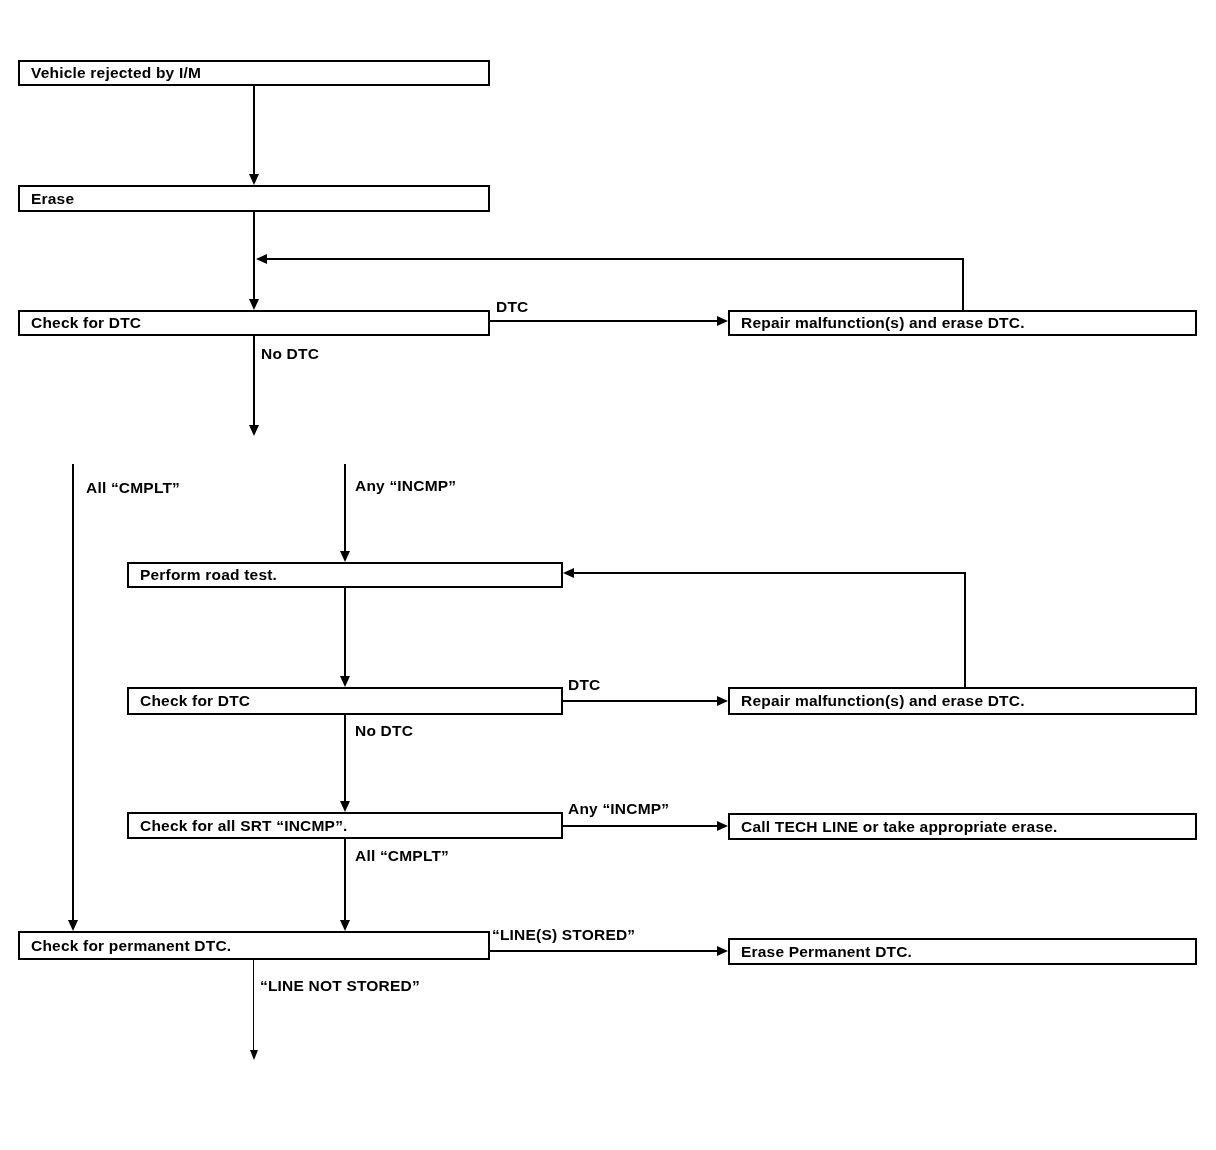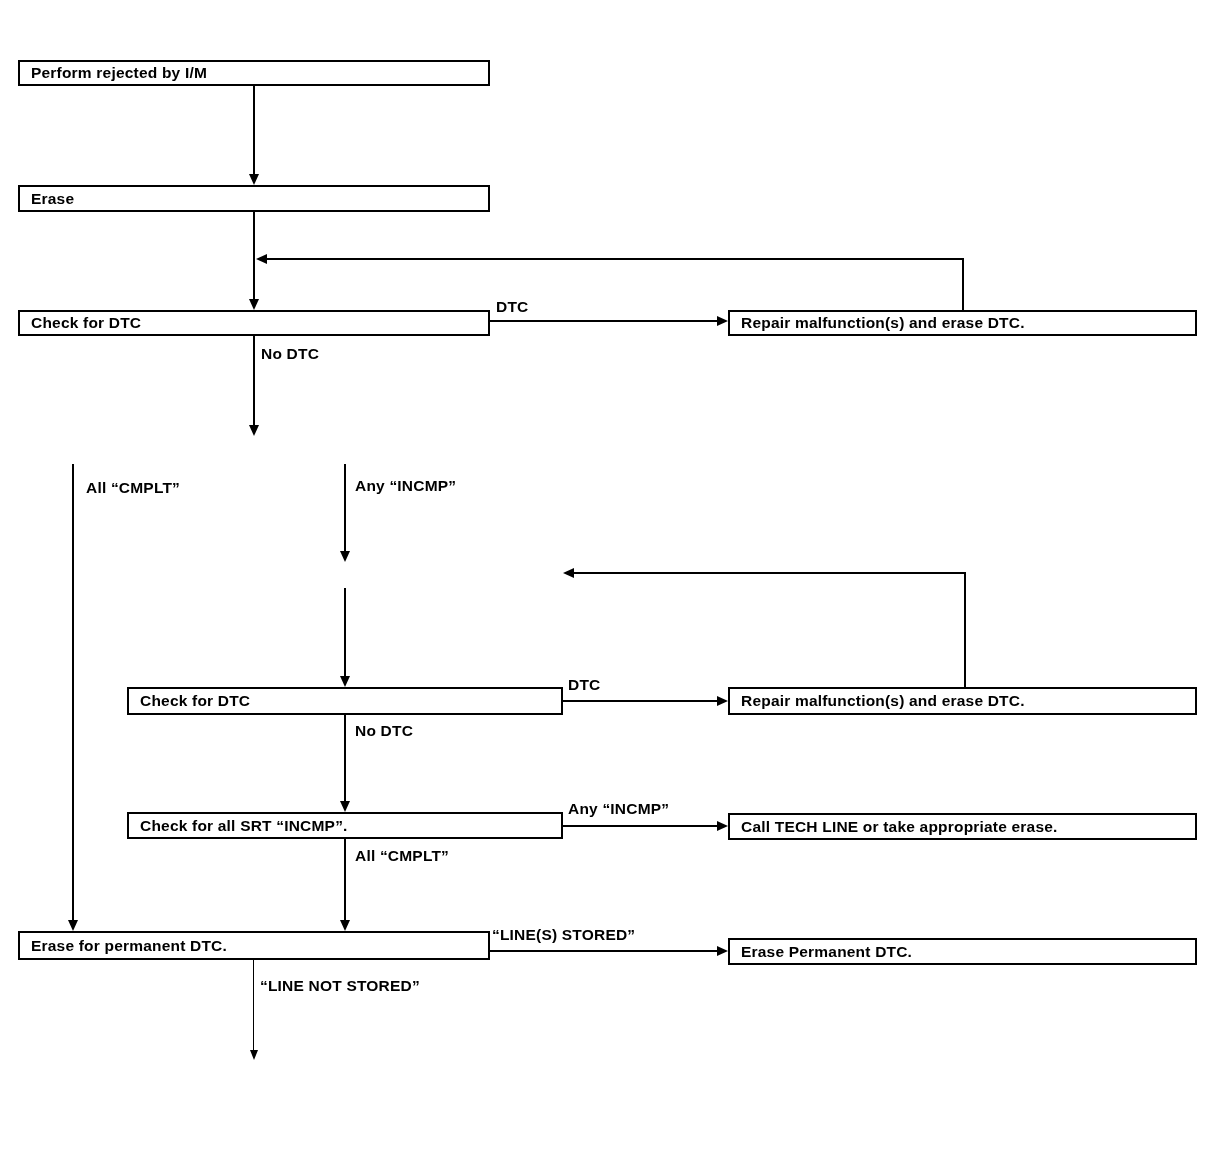--- a/index.html
+++ b/index.html
@@ -38,55 +38,58 @@
   .arr.down-sm { border-left: 4px solid transparent; border-right: 4px solid transparent; border-top: 10px solid #000000; }
   .arr.left  { border-top: 5px solid transparent; border-bottom: 5px solid transparent; border-right: 11px solid #000000; }
   .arr.right { border-top: 5px solid transparent; border-bottom: 5px solid transparent; border-left: 11px solid #000000; }
 </style>
 </head>
 <body>
 
 <div id="canvas">
 
   <div class="box" style="left:18px;top:60px;width:472px;height:26px">
-    <span>Perform rejected by I/M</span>
+    <span>Vehicle rejected by I/M</span>
   </div>
 
   <div class="box" style="left:18px;top:185px;width:472px;height:27px">
     <span>Erase</span>
   </div>
 
   <div class="box" style="left:18px;top:310px;width:472px;height:26px">
     <span>Check for DTC</span>
   </div>
 
   <div class="box" style="left:728px;top:310px;width:469px;height:26px">
     <span>Repair malfunction(s) and erase DTC.</span>
   </div>
 
 
+  <div class="box" style="left:127px;top:562px;width:436px;height:26px">
+    <span>Perform road test.</span>
+  </div>
 
   <div class="box" style="left:127px;top:687px;width:436px;height:28px">
     <span>Check for DTC</span>
   </div>
 
   <div class="box" style="left:728px;top:687px;width:469px;height:28px">
     <span>Repair malfunction(s) and erase DTC.</span>
   </div>
 
   <div class="box" style="left:127px;top:812px;width:436px;height:27px">
     <span>Check for all SRT “INCMP”.</span>
   </div>
 
   <div class="box" style="left:728px;top:813px;width:469px;height:27px">
     <span>Call TECH LINE or take appropriate erase.</span>
   </div>
 
   <div class="box" style="left:18px;top:931px;width:472px;height:29px">
-    <span>Erase for permanent DTC.</span>
+    <span>Check for permanent DTC.</span>
   </div>
 
   <div class="box" style="left:728px;top:938px;width:469px;height:27px">
     <span>Erase Permanent DTC.</span>
   </div>
 
 
   <div class="ln" style="left:253px;top:86px;width:2px;height:89px"></div>
   <div class="arr down" style="left:249px;top:174px"></div>
 

